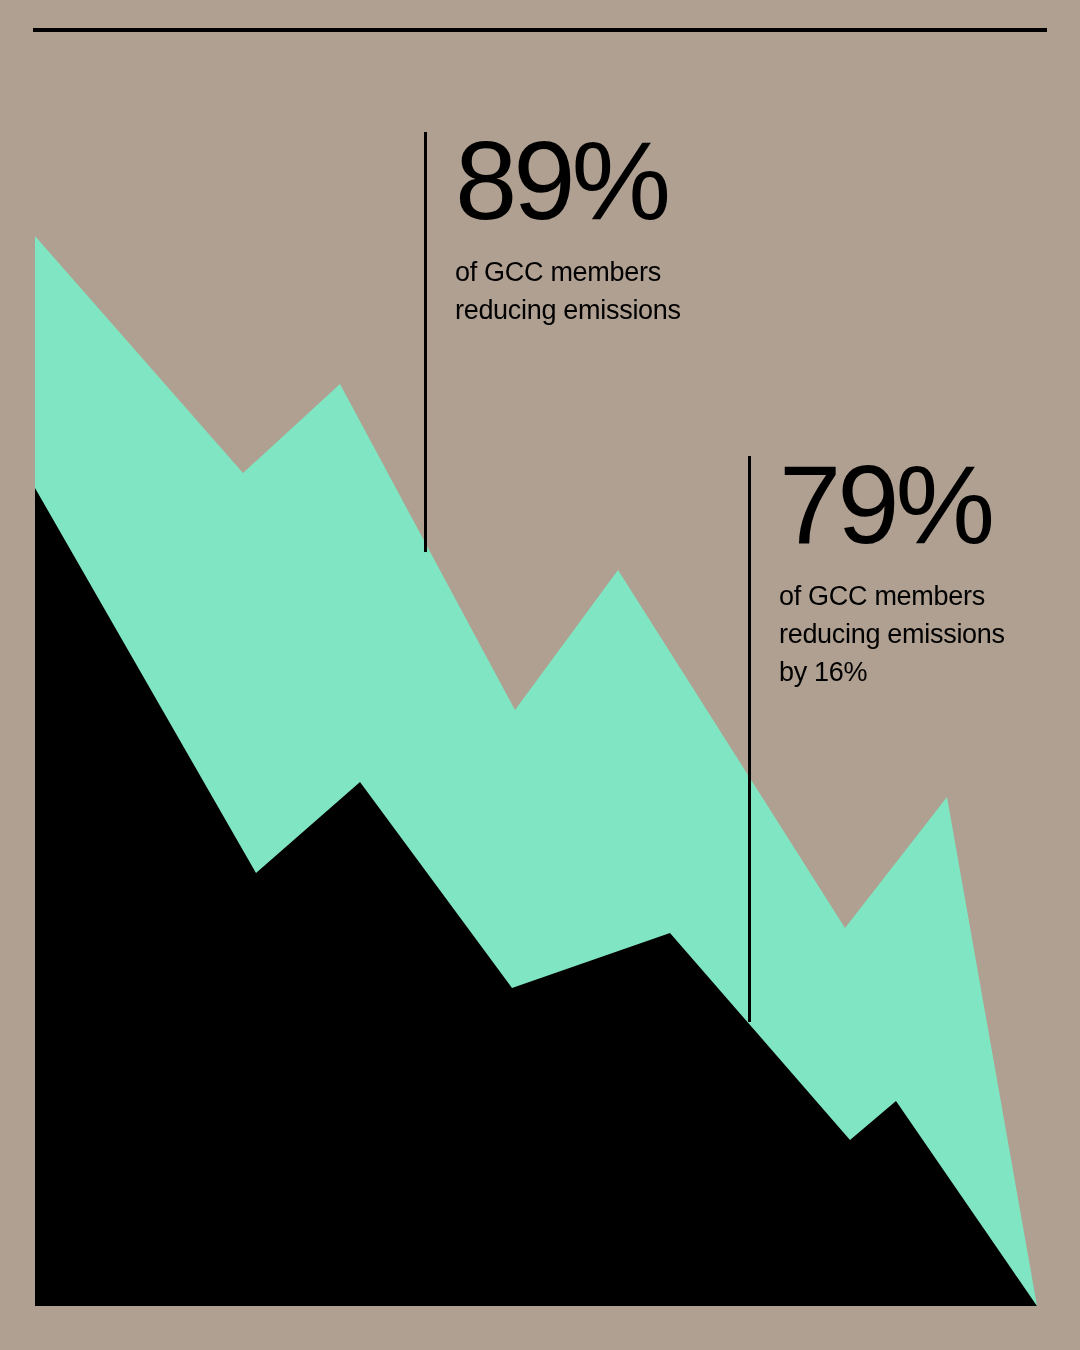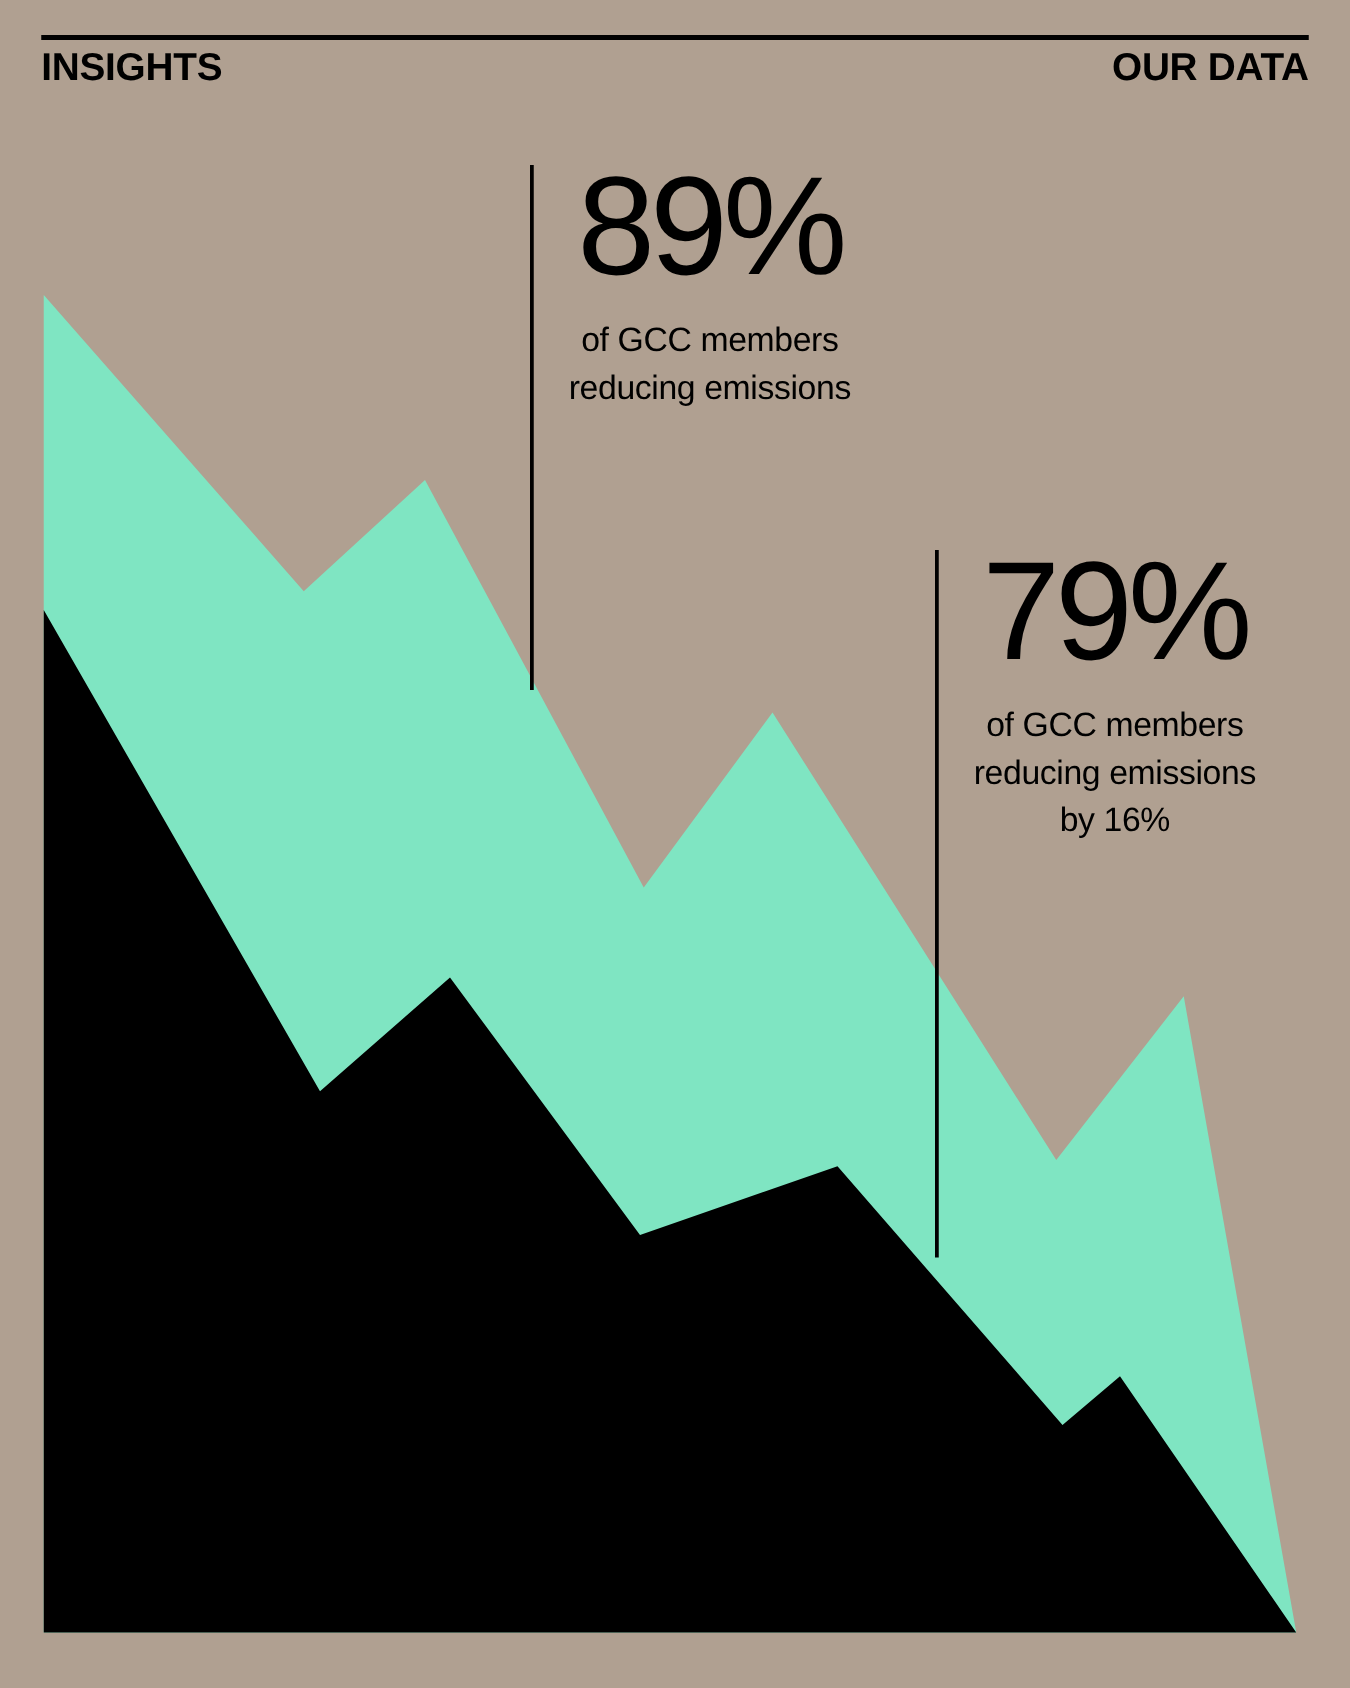--- a/index.html
+++ b/index.html
@@ -70,21 +70,20 @@
   }
   .callout-rule {
     width: 3px;
     background: #000;
     flex: 0 0 3px;
   }
   .callout-body {
     padding-left: 28px;
     display: flex;
     flex-direction: column;
-    text-align: center;
   }
   .callout-stat {
     font-size: 108px;
     line-height: 0.88;
     font-weight: 400;
     letter-spacing: -4px;
     color: #000;
     margin: 0;
   }
   .callout-desc {
@@ -94,39 +93,35 @@
     letter-spacing: -0.3px;
     color: #000;
     margin: 0;
     padding-top: 22px;
   }
   .callout-desc span { display: block; }
 
   #callout-1 { left: 424px; top: 132px; height: 420px; }
   #callout-1 .callout-stat { font-size: 112px; }
 
-  #callout-2 { left: 748px; top: 440px; height: 566px; }
+  #callout-2 { left: 748px; top: 456px; height: 566px; }
   #callout-2 .callout-stat { font-size: 112px; }
 </style>
 </head>
 <body style="background: rgb(176, 160, 145);">
 
 <div id="stage">
 
   <svg class="chart-layer" viewBox="0 0 1080 1350" preserveAspectRatio="none" aria-hidden="true">
     <polygon fill="#7fe5c2" points="35,236 243,473 340,384 515,710 618,570 845,928 947,797 1037,1306 35,1306"></polygon>
     <polygon fill="#000000" points="35,488 256,873 360,782 512,988 670,933 850,1140 896,1101 1037,1306 35,1306"></polygon>
   </svg>
 
   <div class="header">
     <div class="header-rule"></div>
-    <div class="header-row">
-      <div class="header-label">INSIGHTS</div>
-      <div class="header-label">OUR DATA</div>
-    </div>
   </div>
 
   <div class="callout" id="callout-1">
     <div class="callout-rule"></div>
     <div class="callout-body">
       <div class="callout-stat">89%</div>
       <div class="callout-desc">
         <span>of GCC members</span>
         <span>reducing emissions</span>
       </div>

